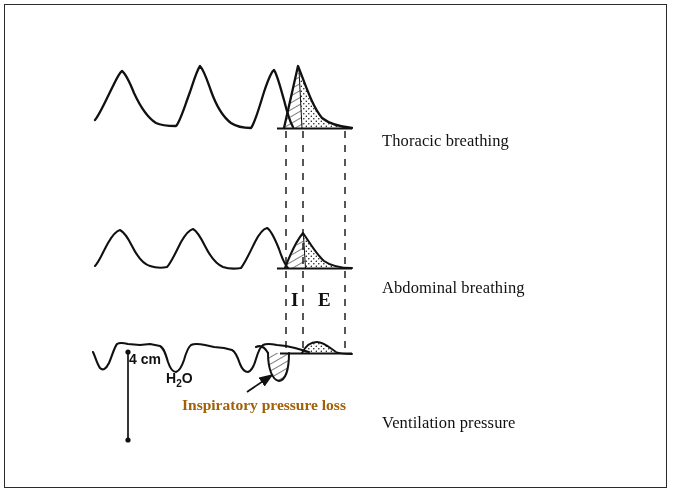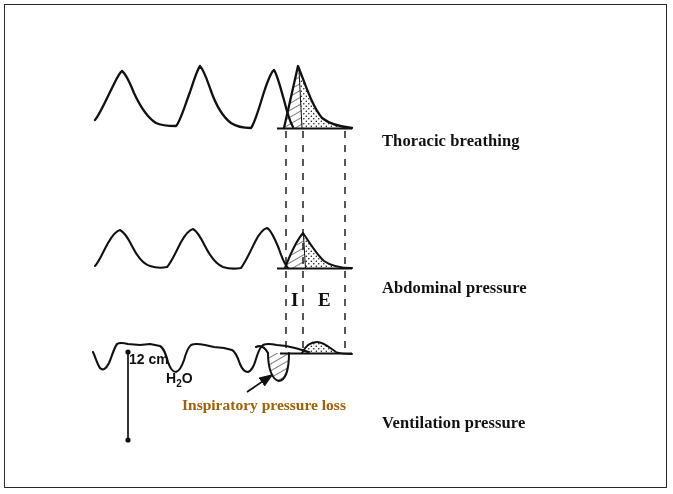--- a/index.html
+++ b/index.html
@@ -26,21 +26,21 @@
   }
   #figure-svg {
     position: absolute;
     left: 0;
     top: 0;
   }
   .trace-label {
     position: absolute;
     font-family: "Liberation Serif", "DejaVu Serif", serif;
     font-size: 16.5px;
-    font-weight: 700;
+    font-weight: 400;
     color: #111111;
     white-space: nowrap;
     letter-spacing: 0.1px;
   }
   #label-thoracic { left: 382px; top: 131px; }
   #label-abdominal { left: 382px; top: 278px; }
   #label-ventilation { left: 382px; top: 366px; margin-top: 47px; }
   #label-inspiratory-loss {
     position: absolute;
     left: 182px;
@@ -215,27 +215,27 @@
       <circle cx="128" cy="352" r="2.6" fill="#111111"></circle>
       <circle cx="128" cy="440" r="2.6" fill="#111111"></circle>
     </g>
 
     <line x1="247" y1="392" x2="272" y2="375" stroke="#111111" stroke-width="1.8" marker-end="url(#arrow-head)"></line>
 
   </svg>
 
   <div class="trace-label" id="label-thoracic">Thoracic breathing</div>
 
-  <div class="trace-label" id="label-abdominal">Abdominal pressure</div>
+  <div class="trace-label" id="label-abdominal">Abdominal breathing</div>
 
   <div class="trace-label" id="label-ventilation">Ventilation pressure</div>
 
   <div id="label-inspiratory-loss">Inspiratory pressure loss</div>
 
   <div class="phase-mark" id="phase-mark-i">I</div>
 
   <div class="phase-mark" id="phase-mark-e">E</div>
 
-  <div id="scale-text-value">12 cm</div>
+  <div id="scale-text-value">4 cm</div>
 
   <div id="scale-text-unit"><span>H</span><sub>2</sub><span>O</span></div>
 
 </div>
 
 </body></html>

